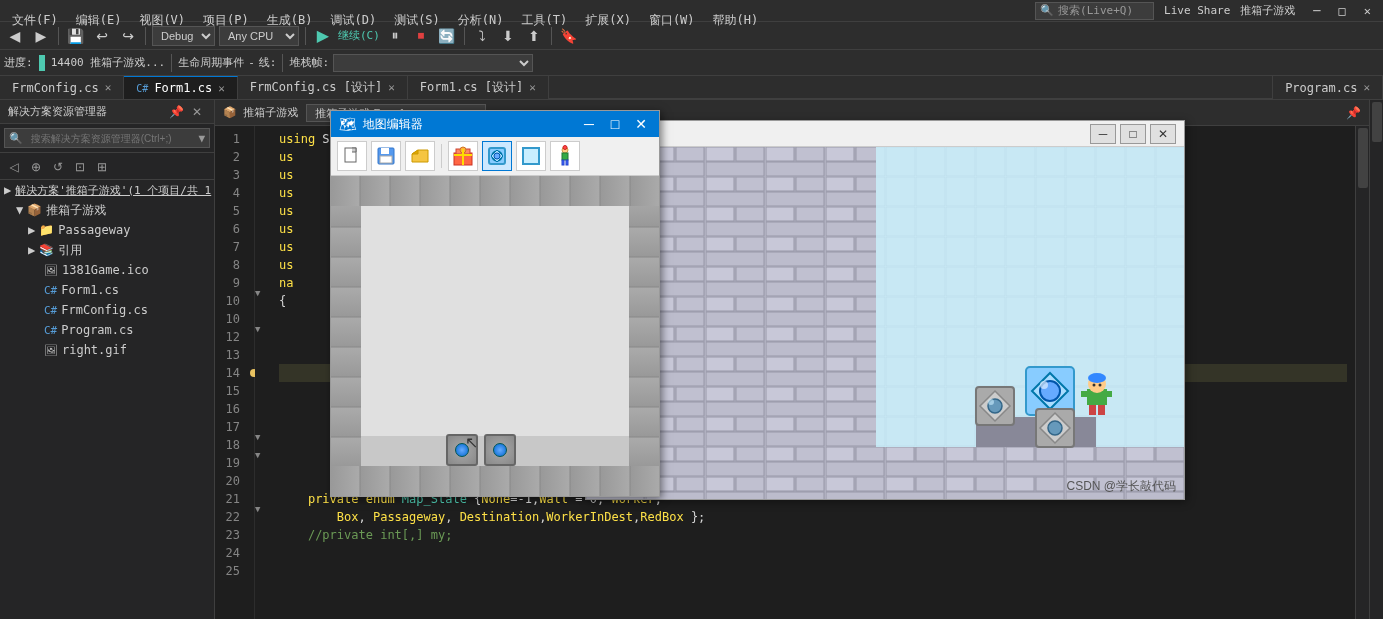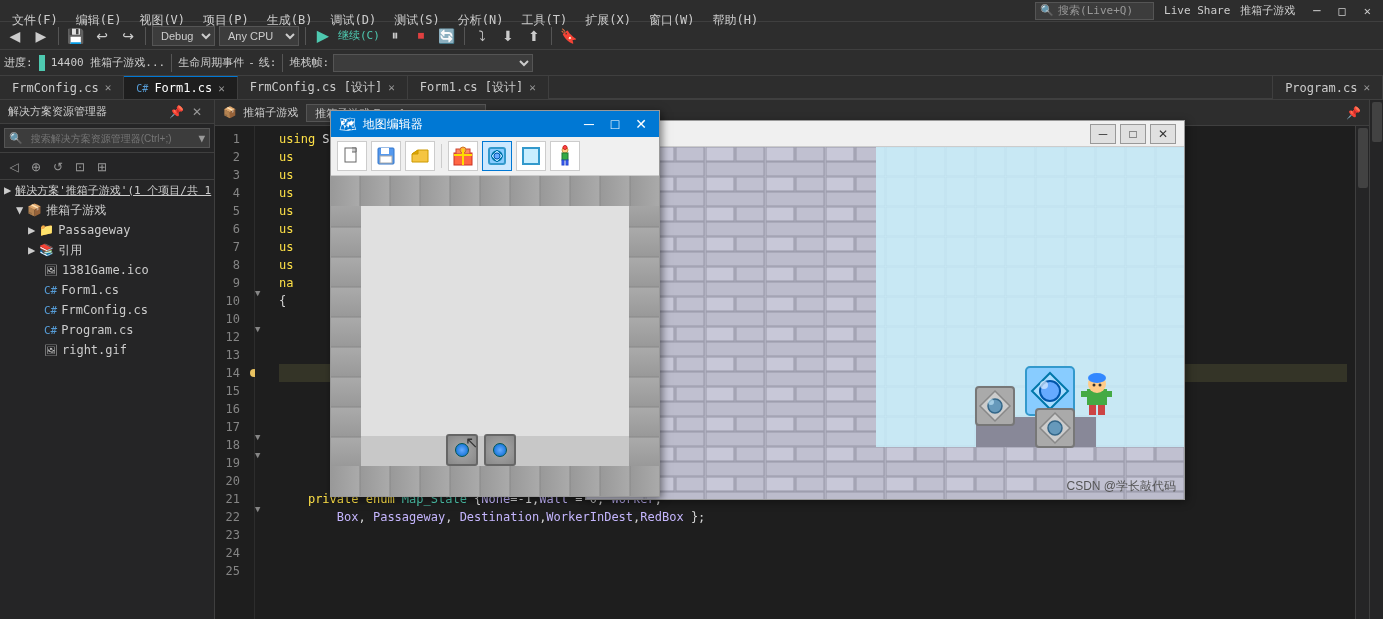--- a/index.html
+++ b/index.html
@@ -236,21 +236,21 @@
     }
     .code-line {
       height: 18px;
       white-space: pre;
     }
     .kw { color: #fde047; }
     .type { color: #4ec9b0; }
     .comment { color: #6a9955; }
     .number { color: #b5cea8; }
     .var { color: #9cdcfe; }
-    .enum-val { color: #c4b5fd; }
+    .enum-val { color: #fde047; }
     .scrollbar-thumb {
       width: 10px;
       height: 60px;
       background: #424242;
       margin: 2px auto;
       border-radius: 2px;
     }
 
     
     .overlay-dialog {
@@ -730,20 +730,21 @@
         <div class="code-line">&nbsp;</div>
         <div class="code-line highlighted">&nbsp;</div>
         <div class="code-line">&nbsp;</div>
         <div class="code-line">&nbsp;</div>
         <div class="code-line">&nbsp;</div>
         <div class="code-line">&nbsp;</div>
         <div class="code-line">&nbsp;</div>
         <div class="code-line">&nbsp;</div>
         <div class="code-line">    <span class="kw">private</span> <span class="kw">enum</span> <span class="type">Map_State</span> {<span class="enum-val">None</span>=-1,<span class="enum-val">Wall</span> = 0, <span class="enum-val">Worker</span>,</div>
         <div class="code-line">        <span class="enum-val">Box</span>, <span class="enum-val">Passageway</span>, <span class="enum-val">Destination</span>,<span class="enum-val">WorkerInDest</span>,<span class="enum-val">RedBox</span> };</div>
+        <div class="code-line">    <span class="comment">//private int[,] my;</span></div>
       </div>
 
       <div class="right-scrollbar">
         <div class="scrollbar-thumb"></div>
       </div>
 
       <div class="overlay-dialog">
         <div class="dialog-title-bar">
           <div style="display:flex; align-items:center; gap:6px;">
             <span style="font-size:14px;">🗺</span>

